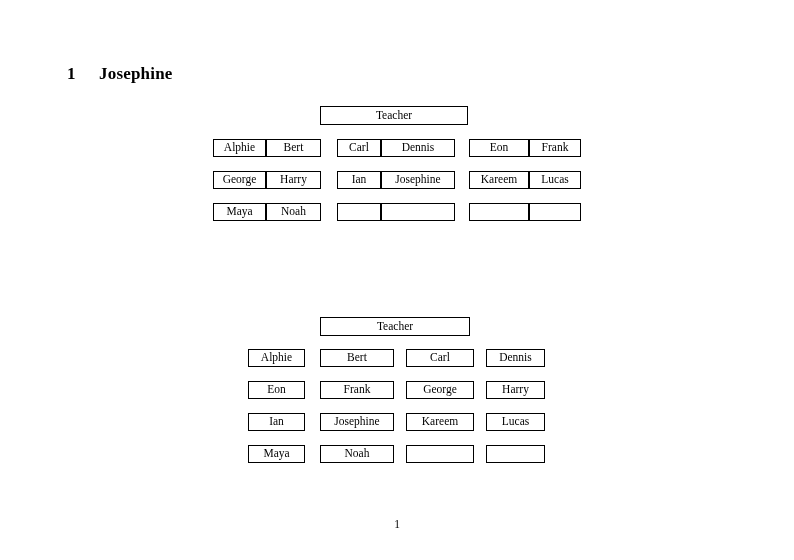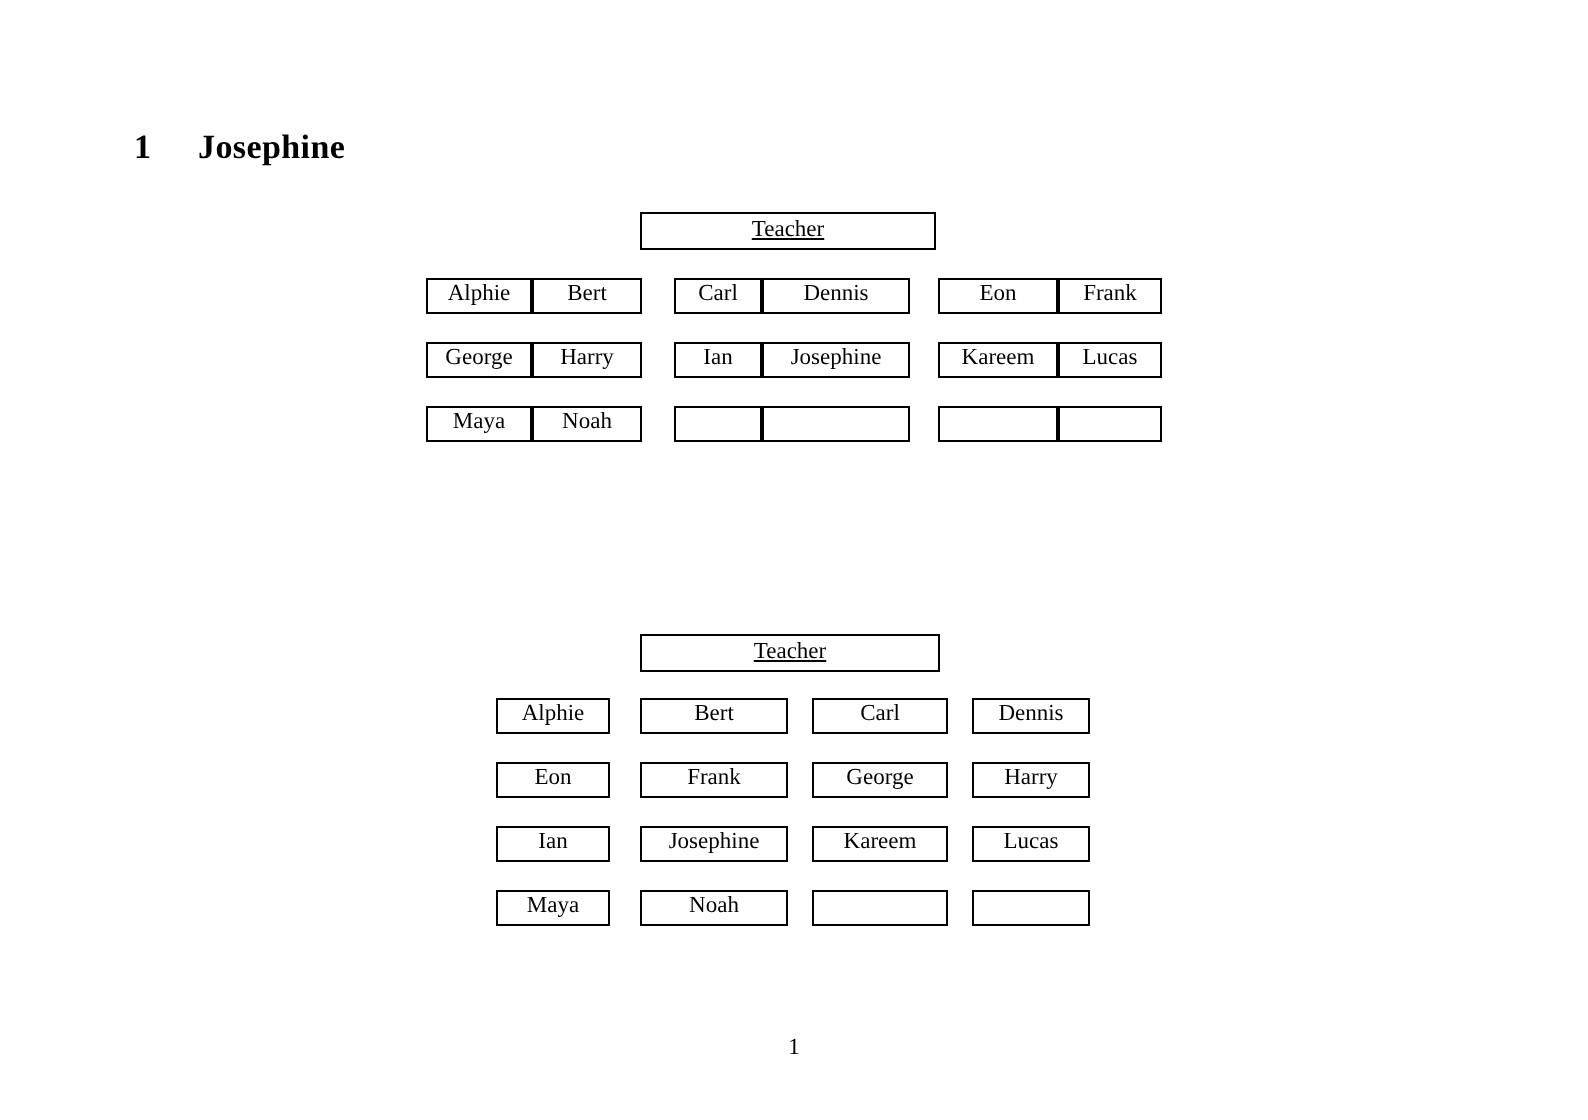--- a/index.html
+++ b/index.html
@@ -48,21 +48,20 @@
     box-sizing: border-box;
     border: 1px solid #000000;
     background: #ffffff;
     font-size: 11.5px;
     line-height: 1;
     display: flex;
     align-items: center;
     justify-content: center;
     height: 18px;
     white-space: nowrap;
-    text-decoration: underline;
   }
 
   
   .teacher-box {
     height: 19px;
   }
   #classical-teacher { left: 320px; top: 106px; width: 148px; }
   #distributed-teacher { left: 320px; top: 317px; width: 150px; }
 
   

